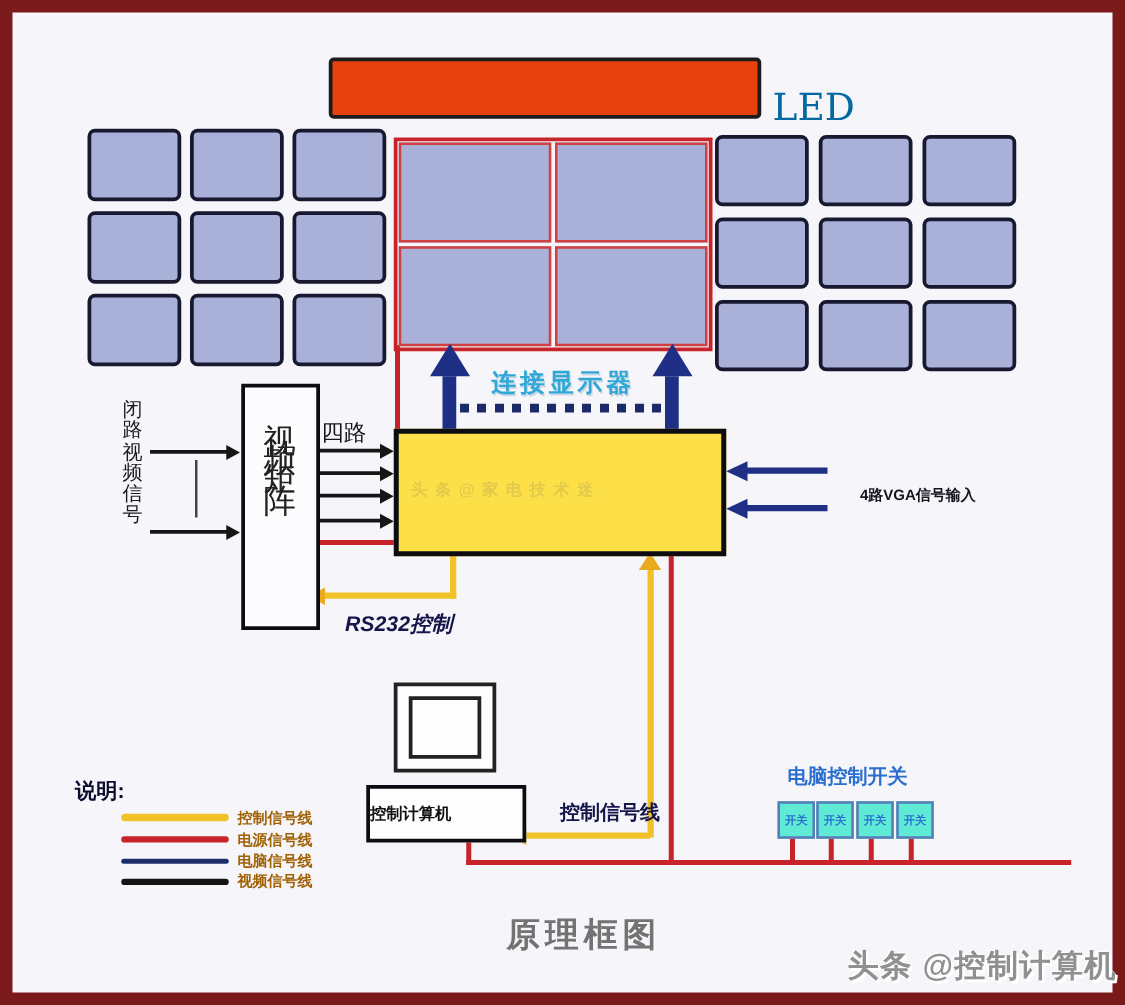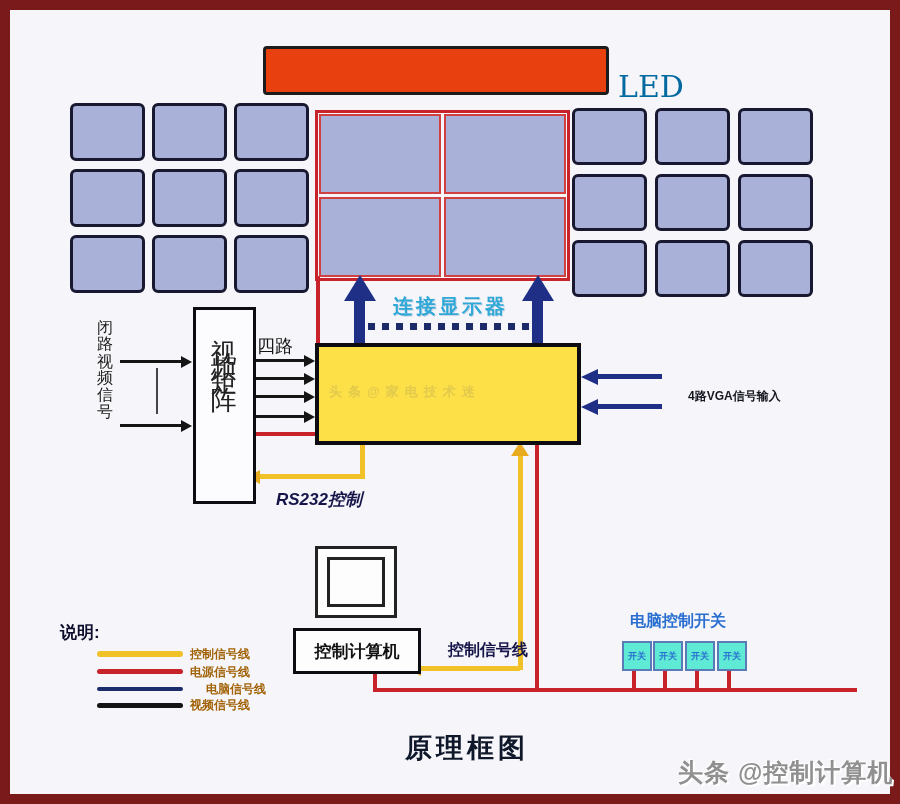--- a/index.html
+++ b/index.html
@@ -41,37 +41,37 @@
   .splicer{left:305px;top:333px;width:258px;height:94px;background:#fde047;border:4px solid #0c0c12;display:flex;align-items:center;justify-content:center;font-size:31px;font-weight:bold;letter-spacing:10px;color:#181828;z-index:3;}
   .splicer .ghost{position:absolute;left:10px;top:36px;font-size:13px;font-weight:bold;letter-spacing:6px;color:#556;opacity:.16;}
   .vmatrix{left:183px;top:297px;width:57px;height:191px;background:#fcfcfe;border:3px solid #0c0c12;display:flex;align-items:flex-start;justify-content:center;z-index:3;}
   .vmatrix span{writing-mode:vertical-rl;text-orientation:upright;font-size:26px;color:#222;letter-spacing:16px;margin-top:8px;}
   .cctv{left:84px;top:296px;height:210px;z-index:3;}
   .cctv span{writing-mode:vertical-rl;text-orientation:upright;font-size:16px;color:#1a1a1a;letter-spacing:17px;}
   .dash-sep{left:146px;top:358px;width:2px;height:46px;background:#444;z-index:2;}
 
   .monitor-outer{left:305px;top:536px;width:76px;height:66px;border:3px solid #222;background:#fdfdfd;z-index:2;}
   .monitor-inner{position:absolute;left:9px;top:8px;right:9px;bottom:8px;border:3px solid #222;background:#fdfdfd;}
-  .computer-box{left:283px;top:618px;width:122px;height:40px;border:3px solid #0c0c12;background:#fdfdfd;display:flex;align-items:center;justify-content:center;font-size:17px;font-weight:bold;color:#111;z-index:3;}
+  .computer-box{left:283px;top:618px;width:122px;height:40px;border:3px solid #0c0c12;background:#fdfdfd;display:flex;align-items:center;font-size:13px;font-weight:bold;color:#111;z-index:3;}
 
   .switch-box{top:631px;width:26px;height:26px;border:2px solid #5a7ab8;background:#5eead4;display:flex;align-items:center;justify-content:center;z-index:3;}
   .switch-box span{font-size:9px;color:#2a6fd0;font-weight:bold;}
 
   
   .lbl{z-index:4;white-space:nowrap;}
   .connect-display{left:383px;top:283px;font-size:20px;font-weight:bold;letter-spacing:3px;color:#2fa8d8;text-shadow:1px 1px 0 #1c5f8a33;}
   .four-channel{left:247px;top:324px;font-size:18px;color:#141414;}
   .vga-label{left:678px;top:378px;font-size:12px;font-weight:bold;color:#15151f;}
   .rs232-label{left:266px;top:478px;font-size:17px;font-weight:bold;font-style:italic;color:#15154a;}
   .remote-label{left:438px;top:630px;font-size:16px;font-weight:bold;color:#15154a;}
   .power-switch-label{left:620px;top:601px;font-size:16px;font-weight:bold;color:#2a6fd0;}
   .legend-heading{left:50px;top:611px;font-size:17px;font-weight:bold;color:#0c0c2c;}
   .legend-label{left:180px;font-size:12px;font-weight:bold;color:#a16207;}
   .legend-swatch{left:87px;width:86px;border-radius:3px;z-index:2;}
-  .title{left:357px;top:720px;width:200px;text-align:center;font-size:27px;font-weight:bold;letter-spacing:4px;color:#0f172a;}
+  .title{left:357px;top:720px;width:200px;text-align:center;font-size:27px;font-weight:bold;letter-spacing:4px;color:#737373;}
   .watermark{left:668px;top:746px;font-size:25px;font-weight:bold;letter-spacing:1px;color:#909090;text-shadow:2px 2px 0 #ffffff,-1px -1px 0 #ffffff;}
 </style>
 </head>
 <body>
 
 <div class="frame">
   <div class="canvas">
 
     <div class="abs led-bar" style="background: rgb(232, 64, 15);"></div>
     <div class="abs lbl led-label">LED</div>
@@ -179,20 +179,20 @@
         <span>开关</span>
       </div>
 
     <div class="abs lbl legend-heading">说明:</div>
     <div class="abs legend-swatch" style="top: 641px; height: 6px; background: rgb(240, 194, 40);"></div>
     <div class="abs legend-swatch" style="top: 659px; height: 5px; background: rgb(200, 35, 43);"></div>
     <div class="abs legend-swatch" style="top: 677px; height: 4px; background: rgb(27, 45, 107);"></div>
     <div class="abs legend-swatch" style="top: 693px; height: 5px; background: rgb(20, 20, 20);"></div>
     <div class="abs lbl legend-label" style="top:636px;">控制信号线</div>
     <div class="abs lbl legend-label" style="top:654px;">电源信号线</div>
-    <div class="abs lbl legend-label" style="top:671px;margin-left:16px;">电脑信号线</div>
+    <div class="abs lbl legend-label" style="top:671px;">电脑信号线</div>
     <div class="abs lbl legend-label" style="top:687px;">视频信号线</div>
 
     <div class="abs lbl title">原理框图</div>
     <div class="abs lbl watermark">头条 @控制计算机</div>
 
   </div>
 </div>
 
 </body></html>

